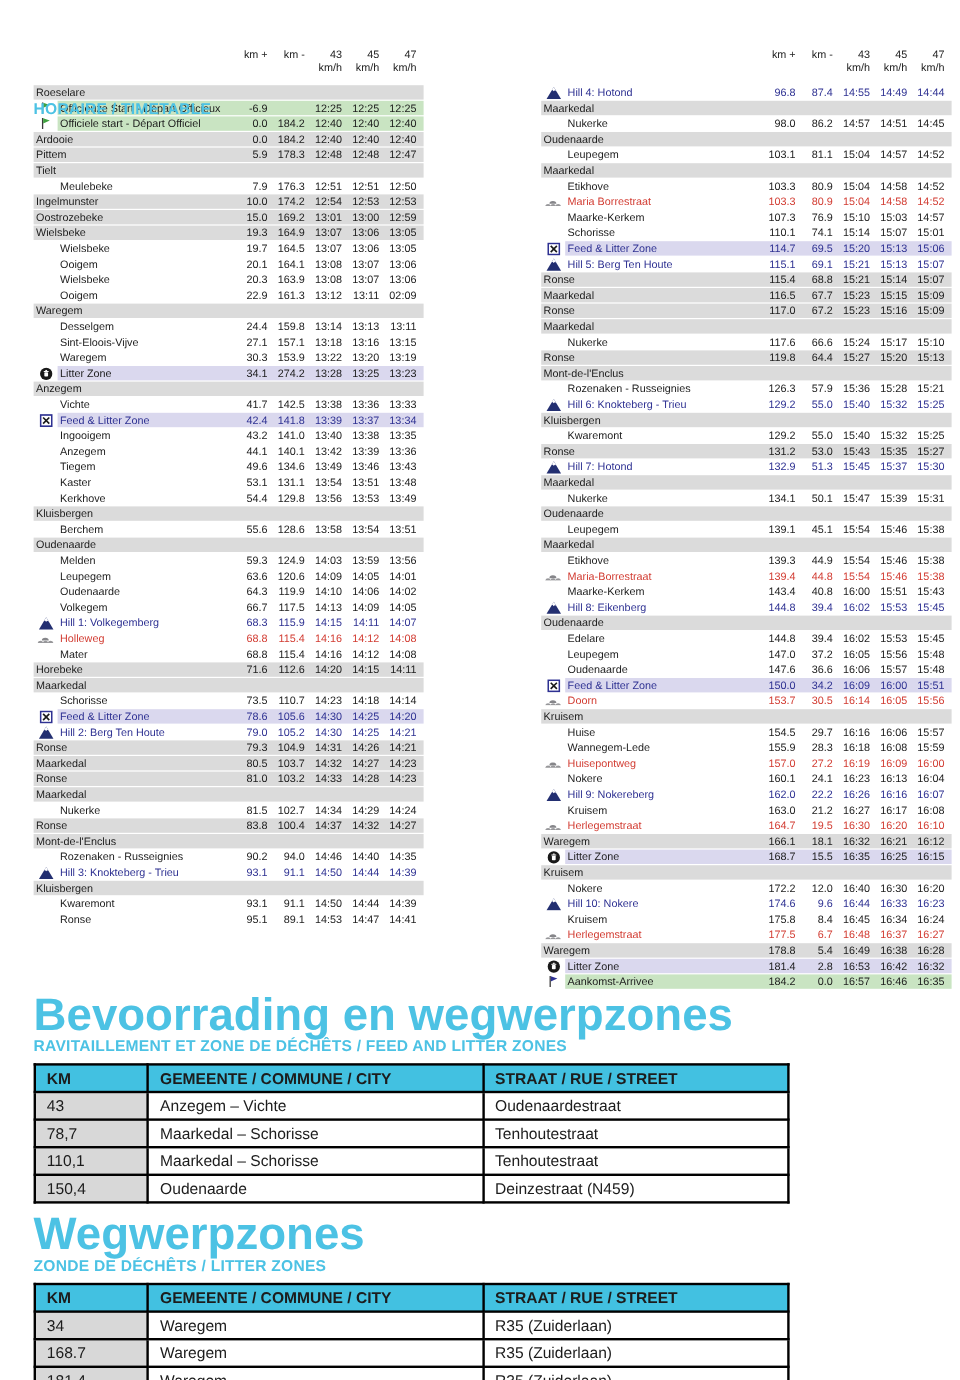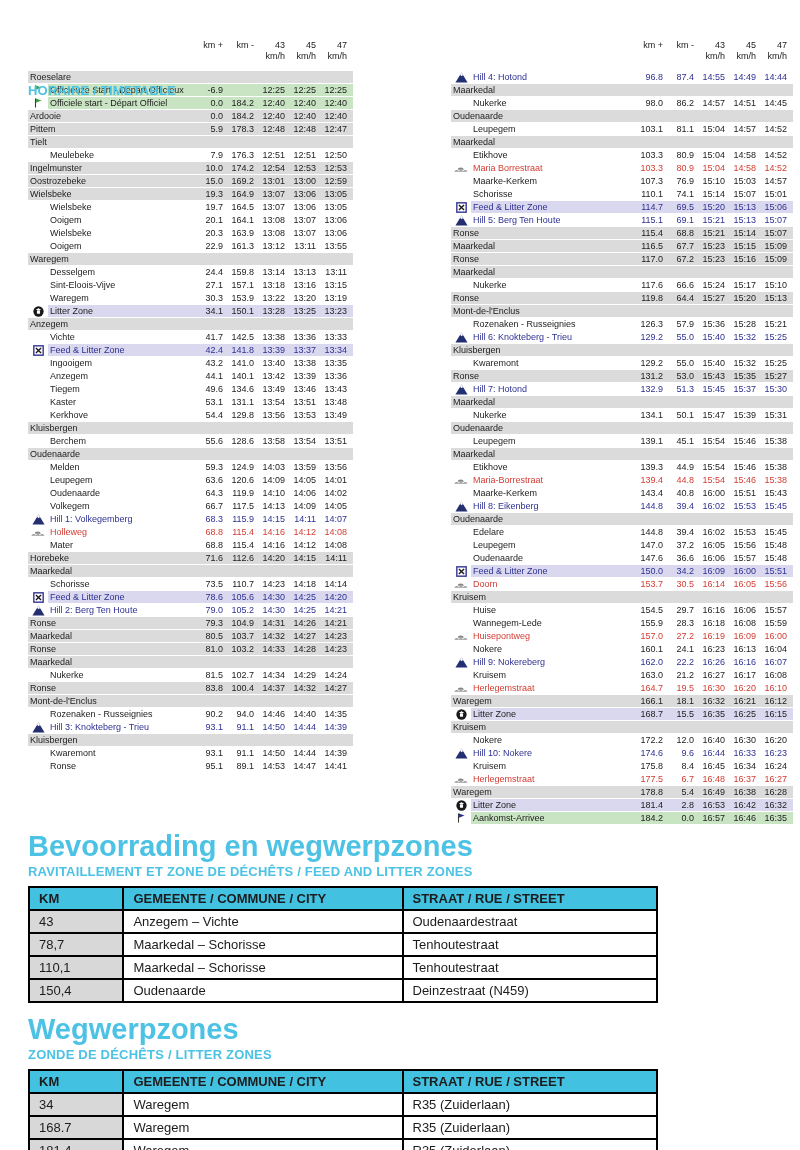--- a/index.html
+++ b/index.html
@@ -28,21 +28,21 @@
   .nm { flex: 1; padding-left: 2px; overflow: hidden; }
   .v { flex: 0 0 31px; width: 31px; text-align: right; }
 
   .t-section { background: #dbdbdb; }
   .t-start .cells, .t-finish .cells { background: #c9e4c2; }
   .t-litter .cells, .t-feed .cells { background: #dad8ee; }
   .t-feed { color: #2e3192; }
   .t-hill { color: #2e3192; }
   .t-cobble { color: #d23c32; }
 
-  .sec-title { color: #4cc2e4; font-size: 29px; font-weight: 700; line-height: 30px; margin-top: 6px; }
+  .sec-title { color: #4cc2e4; font-size: 38px; font-weight: 700; line-height: 30px; margin-top: 6px; }
   .sec-sub { color: #4cc2e4; font-size: 13px; font-weight: 700; margin-top: 3px; letter-spacing: 0.2px; }
   .sec-title.second { margin-top: 11px; }
 
   table.zones { border-collapse: collapse; width: 630px; margin-top: 7px; }
   .zones th, .zones td { border: 2px solid #000; text-align: left; font-size: 13px; padding: 3px 9px; }
   .zones th { background: #42c1e1; font-weight: 700; }
   .zones td.km { background: #d8d8d8; }
   .zones .c1 { width: 92px; }
   .zones .c2 { width: 272px; }
   .zones .c3 { width: 248px; }
@@ -226,21 +226,21 @@
             </div>
           </div>
           <div class="row t-place">
             <span class="ic"></span>
             <div class="cells">
               <span class="nm">Ooigem</span>
               <span class="v">22.9</span>
               <span class="v">161.3</span>
               <span class="v">13:12</span>
               <span class="v">13:11</span>
-              <span class="v">13:55</span>
+              <span class="v">02:09</span>
             </div>
           </div>
           <div class="row t-section">
             <div class="cells">
               <span class="nm">Waregem</span>
               <span class="v"></span>
               <span class="v"></span>
               <span class="v"></span>
               <span class="v"></span>
               <span class="v"></span>
@@ -284,21 +284,21 @@
               <svg viewBox="0 0 12 12" width="11" height="11">
                 <circle cx="6" cy="6" r="5.6" fill="#191919"></circle>
                 <rect x="4.3" y="4.5" width="3.4" height="4" rx="0.7" fill="#fff"></rect>
                 <rect x="3.6" y="3.4" width="4.8" height="0.9" rx="0.4" fill="#fff"></rect>
                 <rect x="5.2" y="2.5" width="1.6" height="1" fill="#fff"></rect>
               </svg>
             </span>
             <div class="cells">
               <span class="nm">Litter Zone</span>
               <span class="v">34.1</span>
-              <span class="v">150.1</span>
+              <span class="v">274.2</span>
               <span class="v">13:28</span>
               <span class="v">13:25</span>
               <span class="v">13:23</span>
             </div>
           </div>
           <div class="row t-section">
             <div class="cells">
               <span class="nm">Anzegem</span>
               <span class="v"></span>
               <span class="v"></span>

